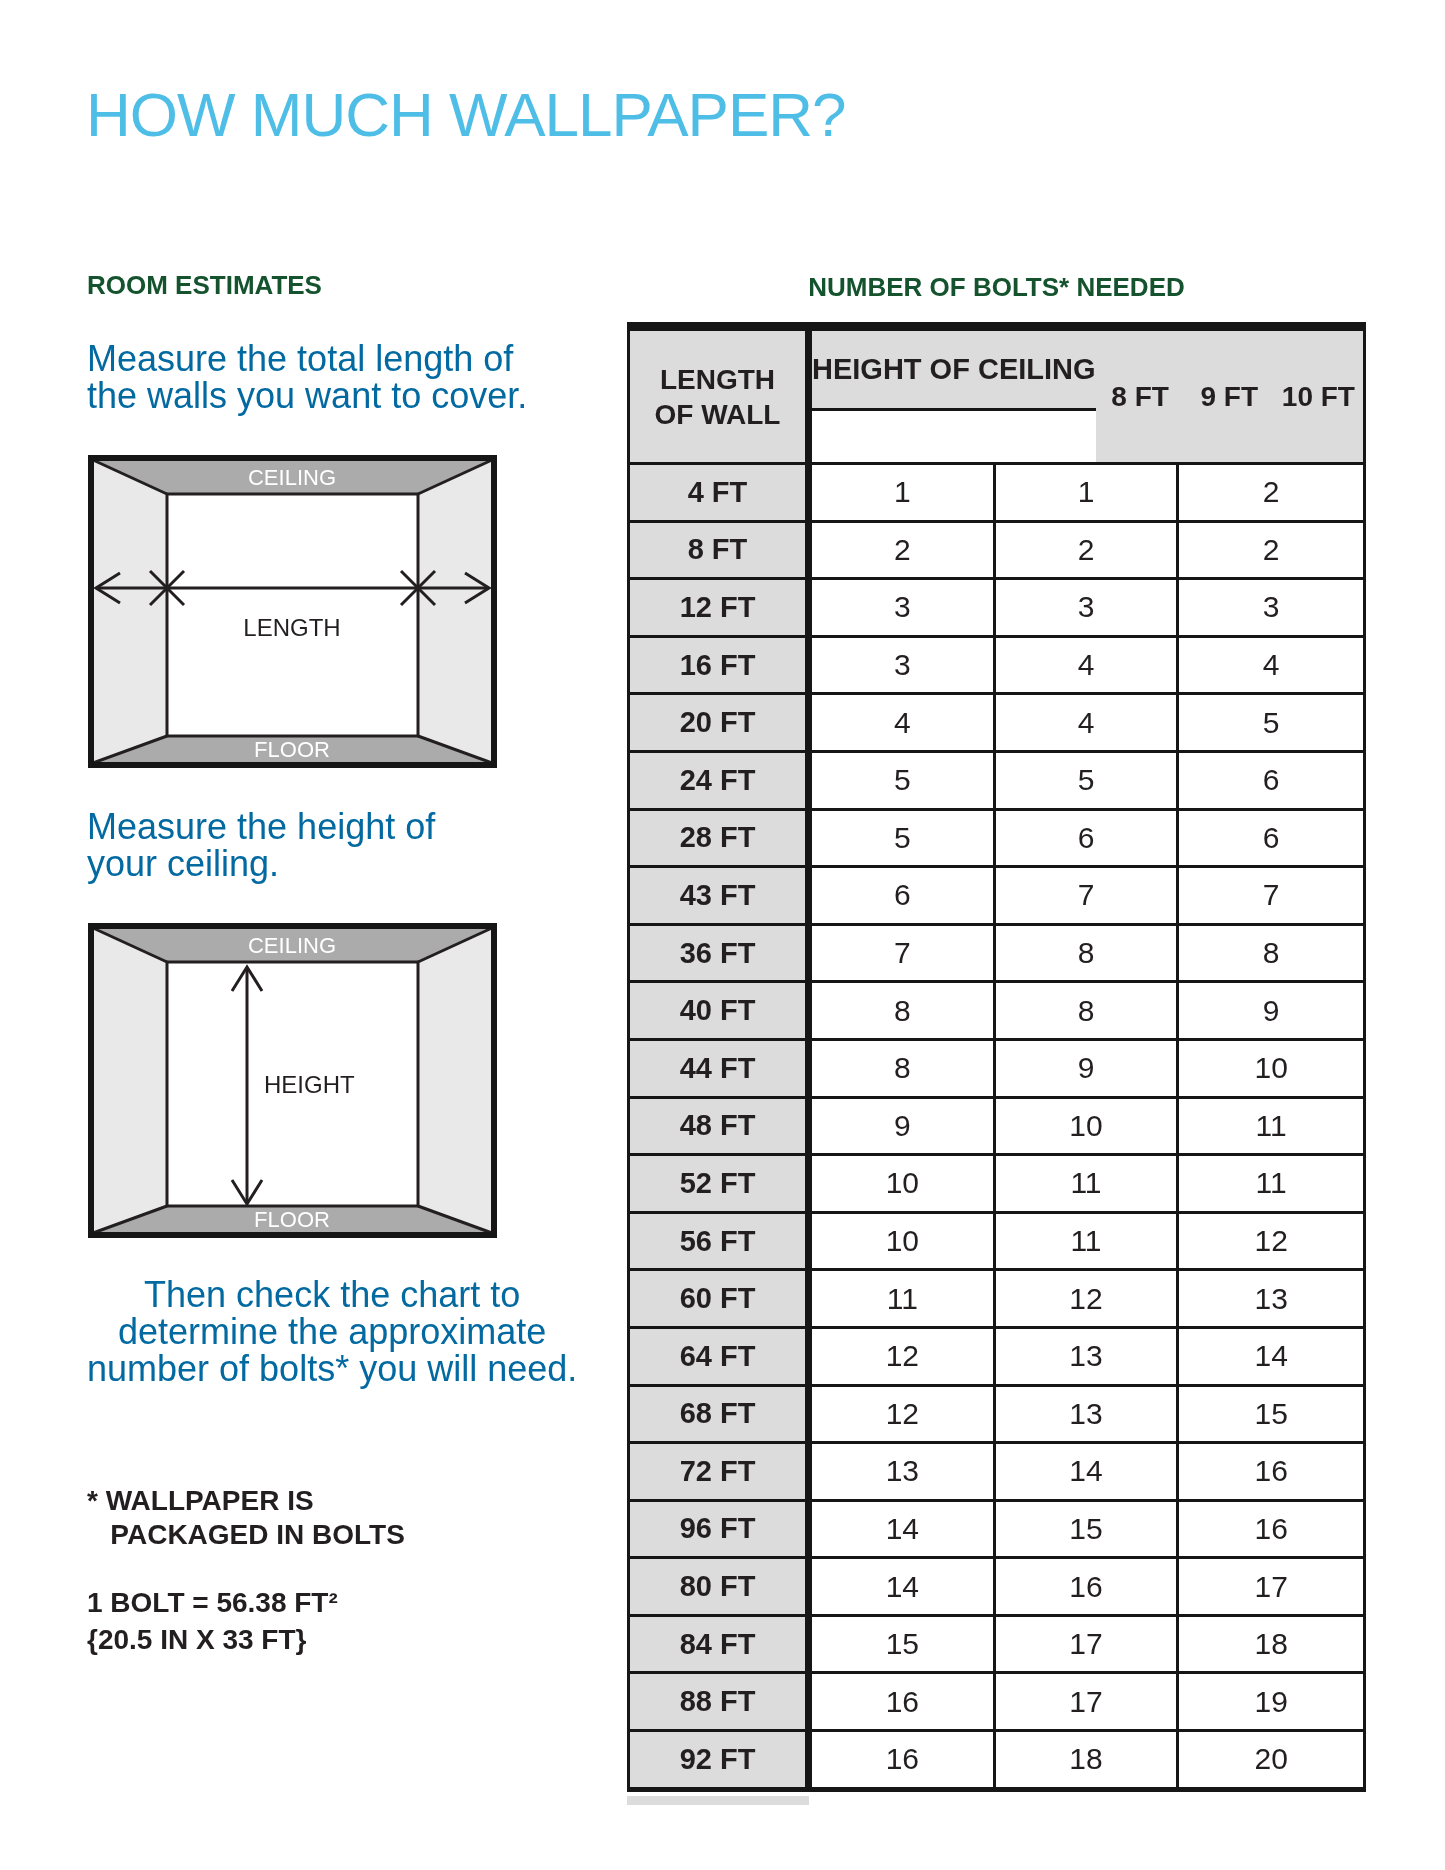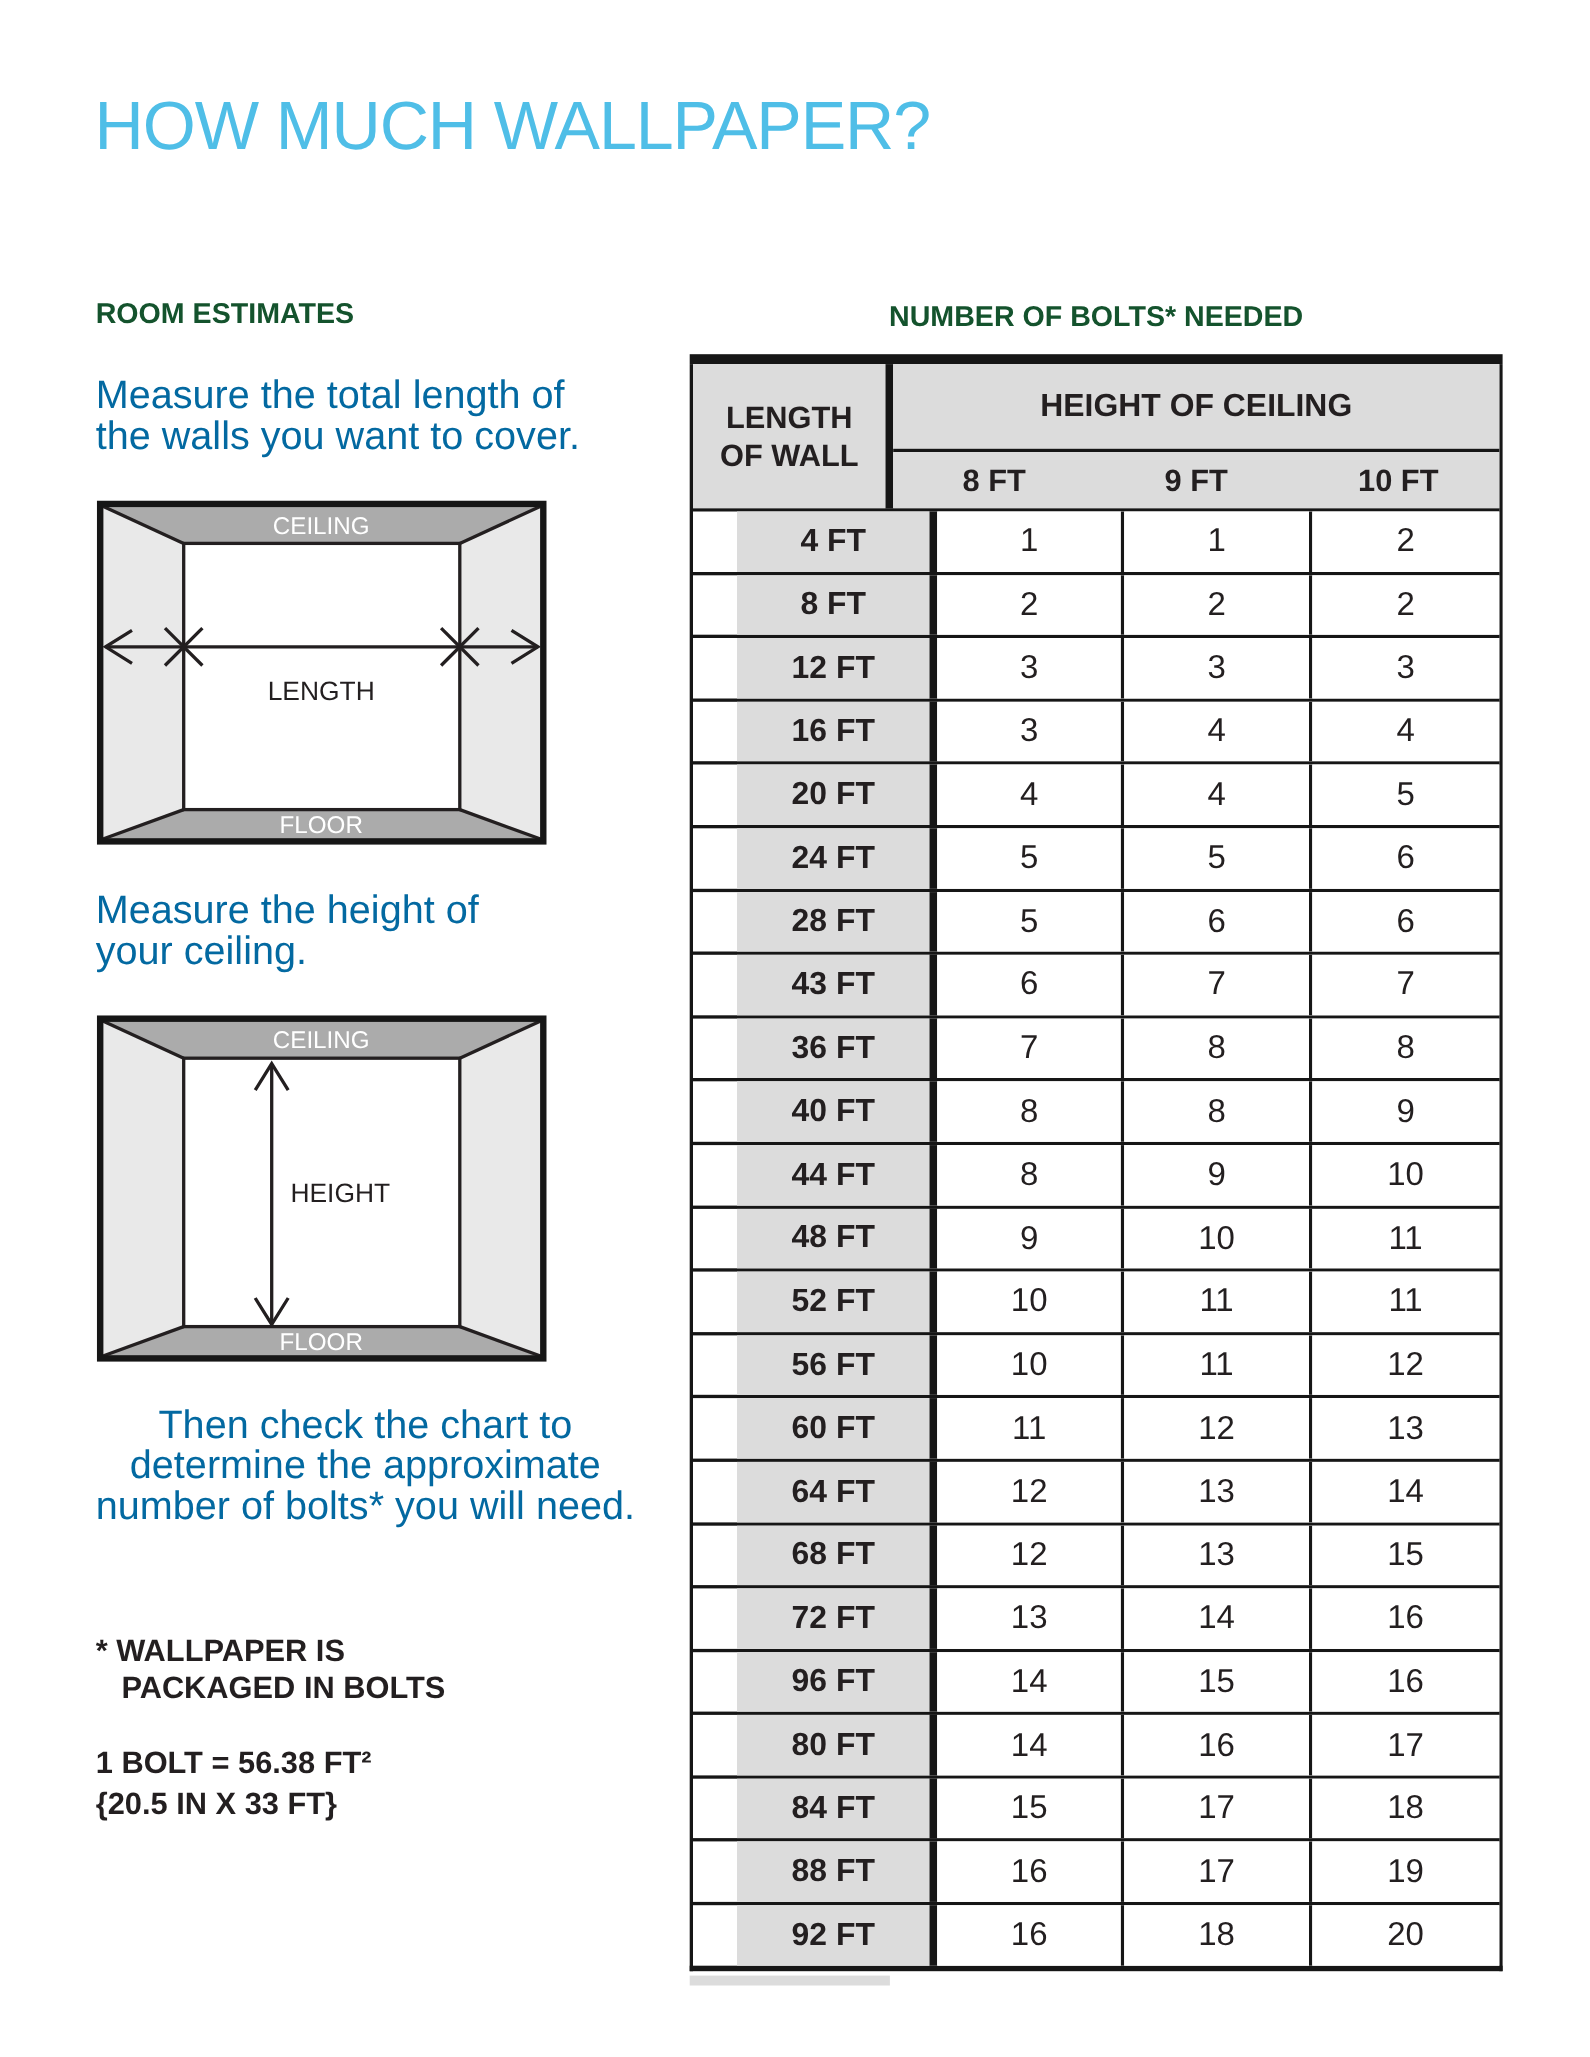--- a/index.html
+++ b/index.html
@@ -19,27 +19,27 @@
   .boltinfo { left:87px; top:1584px; font-size:28px; line-height:37px; font-weight:bold; white-space:pre-line; }
 
   
   .btable { left:627px; top:322px; width:739px; }
   .topbar { height:9px; background:#161616; }
   .tgrid { border-left:3px solid #161616; border-right:3px solid #161616; border-bottom:5px solid #161616; }
   .thead { display:grid; grid-template-columns:175px 7px 1fr; height:131px; }
   .corner { background:#DCDCDC; display:flex; flex-direction:column; align-items:center; justify-content:center;
             font-size:28px; font-weight:bold; line-height:35px; }
   .vdiv { background:#161616; }
-  .righthead { display:flex; flex-direction:column; }
+  .righthead { display:flex; flex-direction:row; }
   .grouphead { height:77px; background:#DCDCDC; border-bottom:3px solid #161616;
                display:flex; align-items:center; justify-content:center; font-size:29px; font-weight:bold; }
   .subrow { flex:1; background:#DCDCDC; display:grid; grid-template-columns:repeat(3,1fr); }
   .subrow div { display:flex; align-items:center; justify-content:center; font-size:28px; font-weight:bold; }
   .trow { display:grid; grid-template-columns:175px 7px 1fr 1fr 1fr; height:57.6px;
-          border-top:3px solid #161616; box-sizing:border-box;padding-left:40px; }
+          border-top:3px solid #161616; box-sizing:border-box; }
   .trow .lbl { background:#DCDCDC; display:flex; align-items:center; justify-content:center;
                font-size:29px; font-weight:bold; }
   .trow .val { background:#ffffff; display:flex; align-items:center; justify-content:center; font-size:30px; }
   .trow .val.mid { border-right:3px solid #161616; }
   .graytab { position:absolute; left:0; bottom:-13px; width:182px; height:9px; background:#DCDCDC; }
 
   .bolts-head { left:627px; top:272px; width:739px; text-align:center; }
 
   svg text { font-family:"Liberation Sans","DejaVu Sans",sans-serif; }
 </style>

